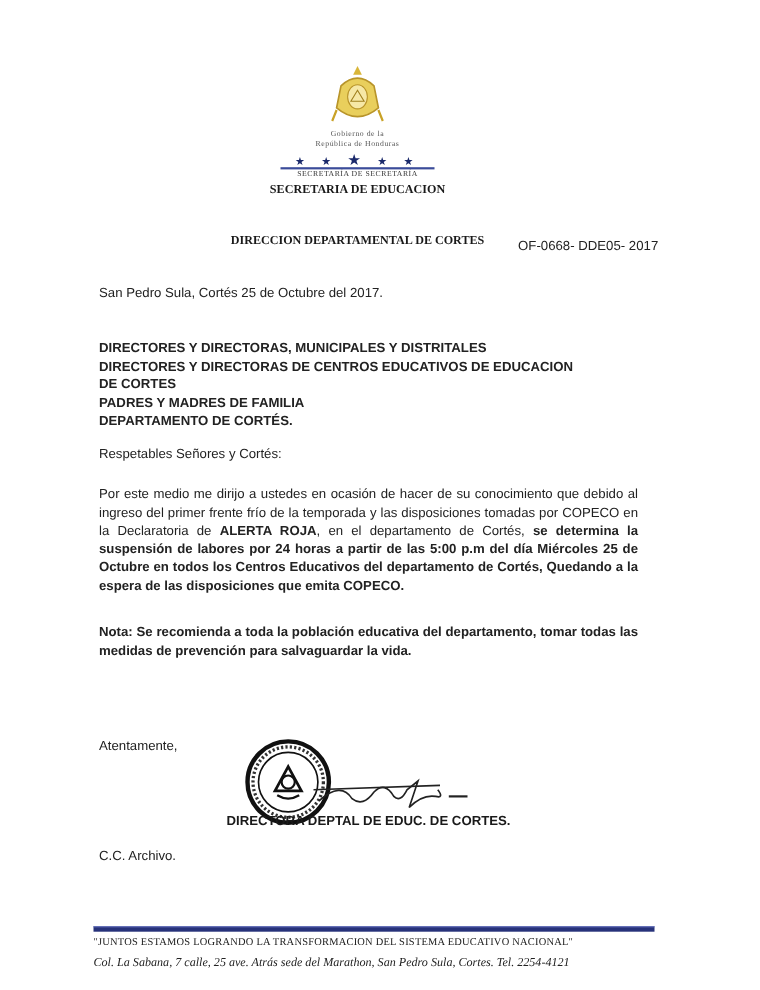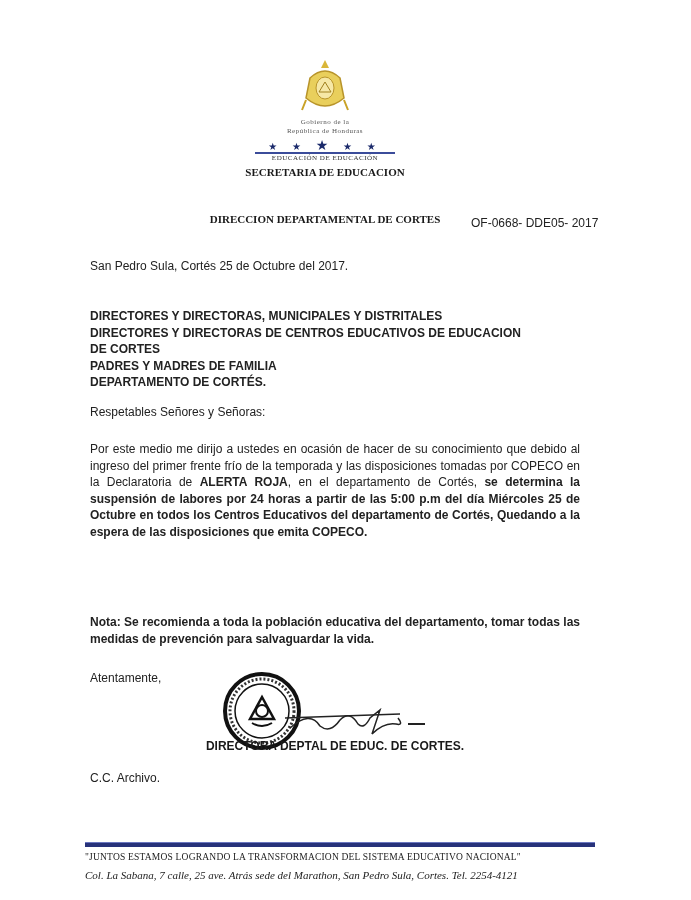--- a/index.html
+++ b/index.html
@@ -34,41 +34,41 @@
     <polygon points="25,24 31,34 19,34" fill="none" stroke="#a0801f" stroke-width="1"></polygon>
     <path d="M6 42 L2 52 M44 42 L48 52" stroke="#c9a227" stroke-width="2"></path>
   </svg>
 </div>
 <div class="abs govt">
   <div>Gobierno de la</div>
   <div>República de Honduras</div>
 </div>
 <div class="abs stars">★ ★ <span class="big">★</span> ★ ★</div>
 <div class="abs secline"></div>
-<div class="abs secsmall">EDUCACIÓN DE EDUCACIÓN</div>
+<div class="abs secsmall">SECRETARÍA DE SECRETARÍA</div>
 <div class="abs hdr" style="top:166px;">SECRETARIA DE EDUCACION</div>
 <div class="abs hdr" style="top:181px;margin-top:32px;">DIRECCION DEPARTAMENTAL DE CORTES</div>
 
 <div class="abs ref">OF-0668- DDE05- 2017</div>
 
 <div class="abs p" style="top:258px;">San Pedro Sula, Cortés 25 de Octubre del 2017.</div>
 
 <div class="abs p b" style="top:308px;">
   <div>DIRECTORES Y DIRECTORAS, MUNICIPALES Y DISTRITALES</div>
   <div>DIRECTORES Y DIRECTORAS DE CENTROS EDUCATIVOS  DE EDUCACION</div>
   <div>DE CORTES</div>
   <div>PADRES Y MADRES DE FAMILIA</div>
   <div>DEPARTAMENTO DE CORTÉS.</div>
 </div>
 
-<div class="abs p" style="top:404px;">Respetables Señores y Señoras:</div>
+<div class="abs p" style="top:404px;">Respetables Señores y Cortés:</div>
 
 <div class="abs p justify" style="top:441px;"><span>Por este medio me dirijo a ustedes en ocasión de hacer de su conocimiento que debido al ingreso del primer frente frío de la temporada y las disposiciones tomadas por COPECO en la Declaratoria de </span><span class="b">ALERTA ROJA</span><span>, en el departamento de Cortés, </span><span class="b">se determina la suspensión de labores por 24 horas a partir de las 5:00 p.m del día Miércoles 25 de Octubre en todos los Centros Educativos del departamento de Cortés, Quedando a la espera de las disposiciones que emita COPECO.</span></div>
 
-<div class="abs p b justify" style="top:614px;">Nota: Se recomienda a toda la población educativa del departamento, tomar todas las medidas de prevención para salvaguardar la vida.</div>
+<div class="abs p b justify" style="top:566px;">Nota: Se recomienda a toda la población educativa del departamento, tomar todas las medidas de prevención para salvaguardar la vida.</div>
 
 <div class="abs p" style="top:670px;">Atentamente,</div>
 
 <div class="abs stamp">
   <svg width="80" height="80" viewBox="0 0 80 80">
     <circle cx="40" cy="40" r="37" fill="none" stroke="#111" stroke-width="4"></circle>
     <circle cx="40" cy="40" r="27" fill="none" stroke="#111" stroke-width="1.5"></circle>
     <circle cx="40" cy="40" r="32" fill="none" stroke="#333" stroke-width="3" stroke-dasharray="2 2"></circle>
     <polygon points="40,26 52,48 28,48" fill="none" stroke="#111" stroke-width="2.5"></polygon>
     <circle cx="40" cy="40" r="6" fill="none" stroke="#111" stroke-width="2"></circle>

